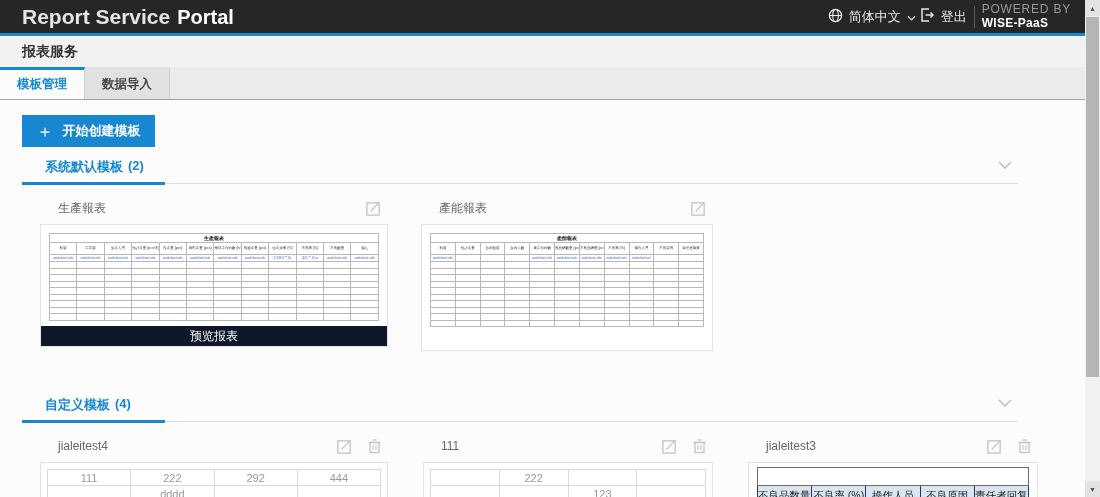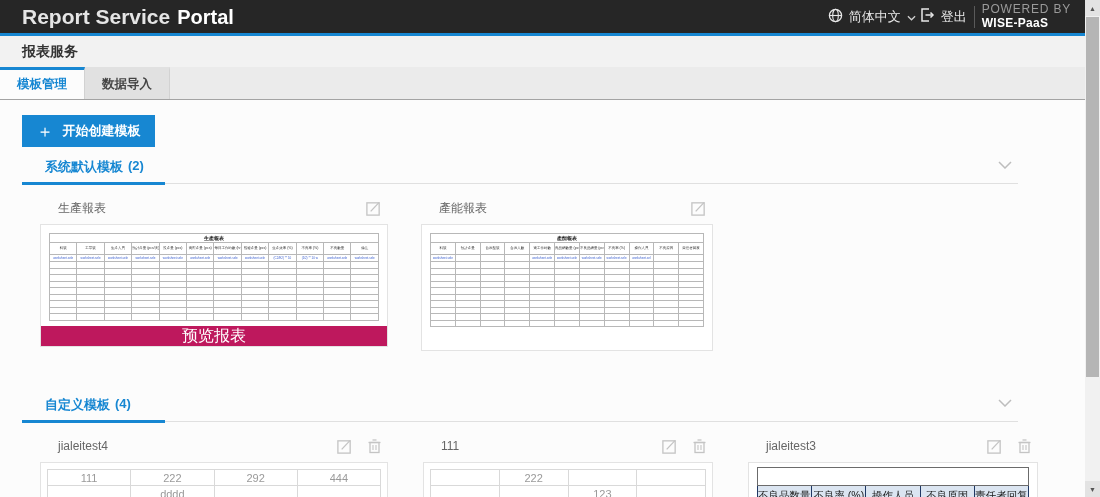--- a/index.html
+++ b/index.html
@@ -54,22 +54,22 @@
 
   .card-head { display:flex; align-items:center; height:32px; padding:0 6px 0 18px; }
   .card-title { flex:1; font-size:12px; color:#666; }
   .icon-btn { margin-left:14px; cursor:pointer; display:flex; align-items:center; }
 
   .card-box { border:1px solid #e3e3e3; background:#fff; position:relative; }
   .box-sys1 { height:123px; padding:8px 8px 0 8px; }
   .box-sys2 { height:127px; padding:8px 8px 0 8px; }
   .box-custom { height:120px; padding:6px; }
 
-  .preview-btn { position:absolute; left:0; right:0; bottom:0; width:100%; height:20px; background:#be185d; color:#fff;
-                 border:none; font-size:16px; cursor:pointer; font-family:inherit; }
+  .preview-btn { position:absolute; left:0; right:0; bottom:0; width:100%; height:20px; background:#0f172a; color:#fff;
+                 border:none; font-size:12px; cursor:pointer; font-family:inherit; }
 
   
   table.mini { width:100%; border-collapse:collapse; border:1px solid #8f8f8f; table-layout:fixed; }
   table.mini td { border:1px solid #b8b8b8; text-align:center; overflow:hidden; white-space:nowrap; padding:0; }
   .t-title td { font-size:5px; font-weight:bold; height:9px; color:#222; }
   .t-head td { font-size:3.5px; height:12px; color:#333; white-space:normal; line-height:1.15; }
   .t-formula td { font-size:3px; color:#3a5fd0; height:7px; }
   .t-empty td { height:6.5px; }
 
   

